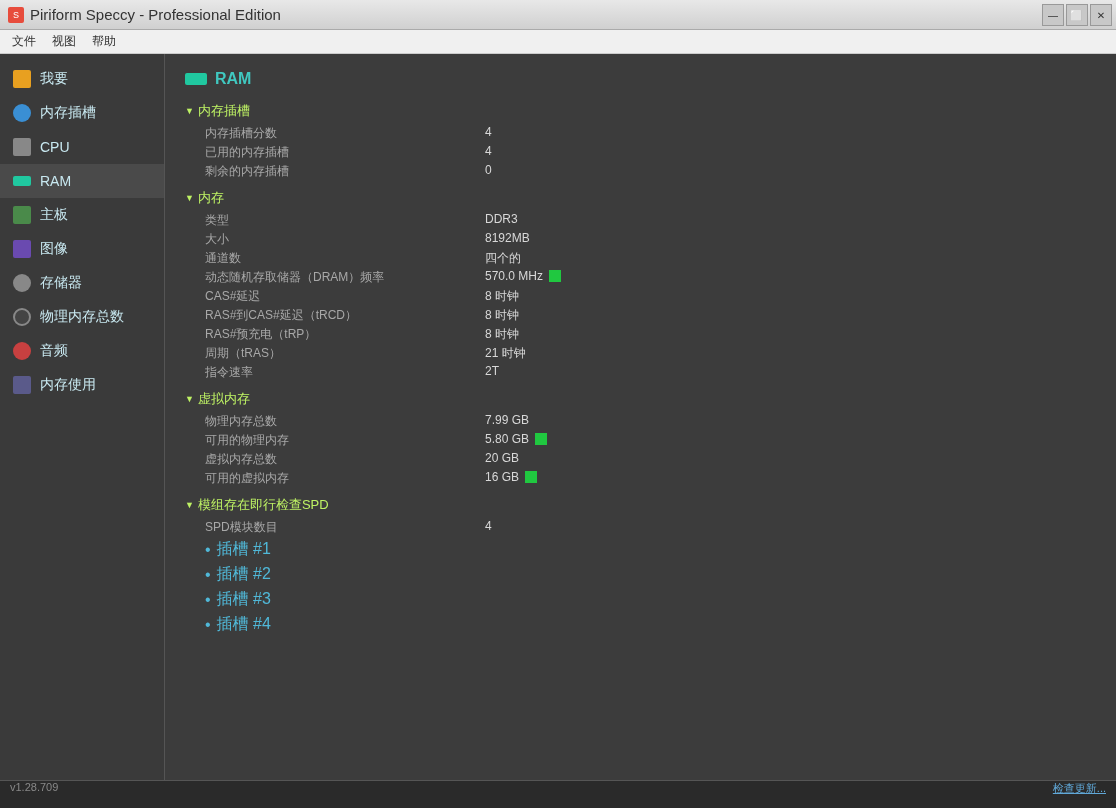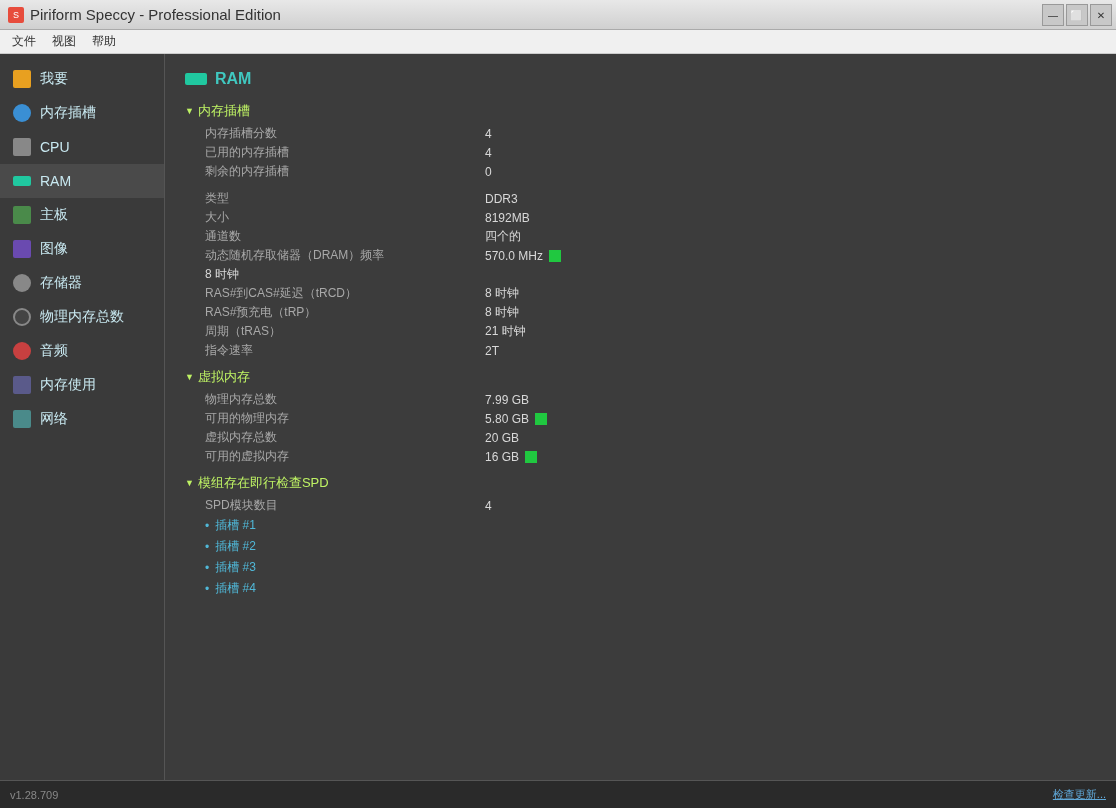--- a/index.html
+++ b/index.html
@@ -154,21 +154,21 @@
     .tree-section {
       margin-bottom: 6px;
     }
 
     .tree-rows {
       padding-left: 20px;
       margin-bottom: 8px;
     }
     .tree-row {
       display: flex;
-      align-items: center;
+      align-items: flex-start;
       padding: 1px 0;
       font-size: 12px;
     }
     .tree-row-label {
       color: #a8a8a8;
       min-width: 280px;
     }
     .tree-row-value {
       color: #d8d8d8;
       display: flex;
@@ -190,38 +190,38 @@
       align-items: center;
     }
     .sub-section-title::before {
       content: '▼';
       font-size: 9px;
       margin-right: 4px;
     }
 
     .sub-item {
       color: #50b8d8;
-      font-size: 12px;
+      font-size: 16px;
       padding: 2px 0;
       display: flex;
       align-items: center;
     }
     .sub-item::before {
       content: '•';
       margin-right: 6px;
       color: #50b8d8;
     }
 
     
     .status-bar {
       height: 28px;
       background: #2a2a2a;
       border-top: 1px solid #555;
       display: flex;
-      align-items: center;
+      align-items: flex-start;
       justify-content: space-between;
       padding: 0 10px;
       font-size: 11px;
       color: #888;
     }
     .status-link {
       color: #60a8d8;
       text-decoration: underline;
       cursor: pointer;
     }
@@ -301,26 +301,20 @@
         <div class="icon-audio"></div>
       </div>
       <span class="sidebar-item-label">音频</span>
     </div>
     <div class="sidebar-item">
       <div class="sidebar-item-icon">
         <div class="icon-peripheral"></div>
       </div>
       <span class="sidebar-item-label">内存使用</span>
     </div>
-    <div class="sidebar-item">
-      <div class="sidebar-item-icon">
-        <div class="icon-network"></div>
-      </div>
-      <span class="sidebar-item-label">网络</span>
-    </div>
   </div>
 
   <div class="content-area">
     <div class="section-title">
       <div class="section-title-icon"></div>
       <span>RAM</span>
     </div>
 
     <div class="tree-section">
       <div class="sub-section-title">内存插槽</div>
@@ -334,20 +328,21 @@
           <span class="tree-row-value">4</span>
         </div>
         <div class="tree-row">
           <span class="tree-row-label">剩余的内存插槽</span>
           <span class="tree-row-value">0</span>
         </div>
       </div>
     </div>
 
     <div class="tree-section">
+      <div class="sub-section-title">内存</div>
       <div class="tree-rows">
         <div class="tree-row">
           <span class="tree-row-label">类型</span>
           <span class="tree-row-value">DDR3</span>
         </div>
         <div class="tree-row">
           <span class="tree-row-label">大小</span>
           <span class="tree-row-value">8192MB</span>
         </div>
         <div class="tree-row">
@@ -355,20 +350,21 @@
           <span class="tree-row-value">四个的</span>
         </div>
         <div class="tree-row">
           <span class="tree-row-label">动态随机存取储器（DRAM）频率</span>
           <span class="tree-row-value">
             <span>570.0 MHz</span>
             <span class="status-green"></span>
           </span>
         </div>
         <div class="tree-row">
+          <span class="tree-row-label">CAS#延迟</span>
           <span class="tree-row-value">8 时钟</span>
         </div>
         <div class="tree-row">
           <span class="tree-row-label">RAS#到CAS#延迟（tRCD）</span>
           <span class="tree-row-value">8 时钟</span>
         </div>
         <div class="tree-row">
           <span class="tree-row-label">RAS#预充电（tRP）</span>
           <span class="tree-row-value">8 时钟</span>
         </div>

